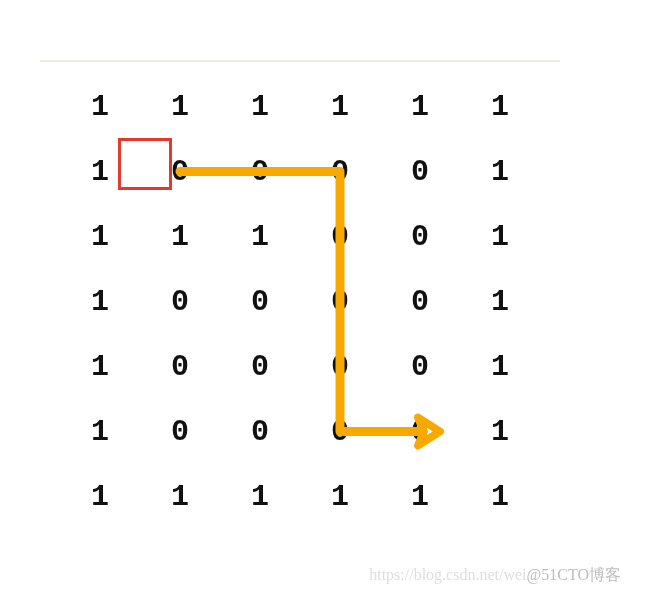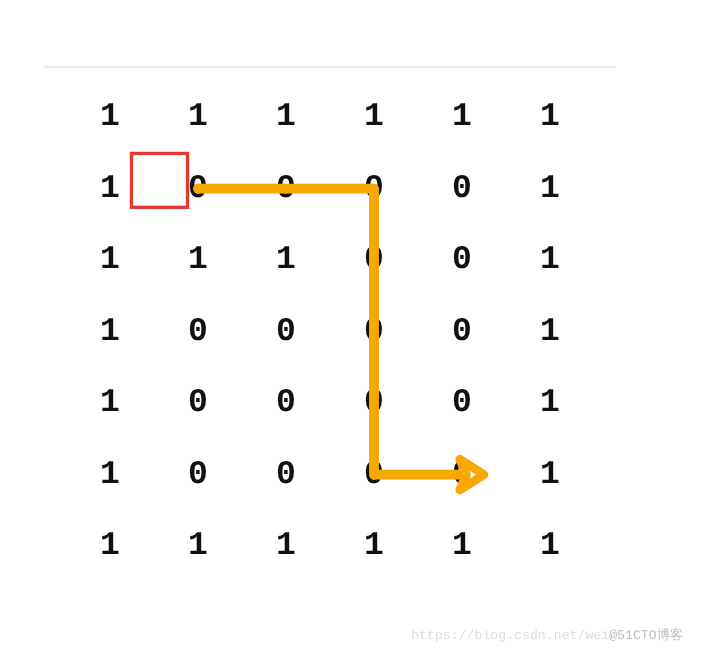--- a/index.html
+++ b/index.html
@@ -58,22 +58,22 @@
     left: 0;
     top: 0;
     width: 661px;
     height: 600px;
     pointer-events: none;
   }
   .watermark {
     position: absolute;
     right: 40px;
     bottom: 14px;
-    font-family: Liberation Mono, monospace;
-    font-size: 12px;
+    font-family: Liberation Serif, serif;
+    font-size: 16px;
     color: #bdbdbd;
     letter-spacing: 0;
   }
   .watermark .faint {
     color: #dedede;
   }
 </style>
 </head>
 <body>
 

